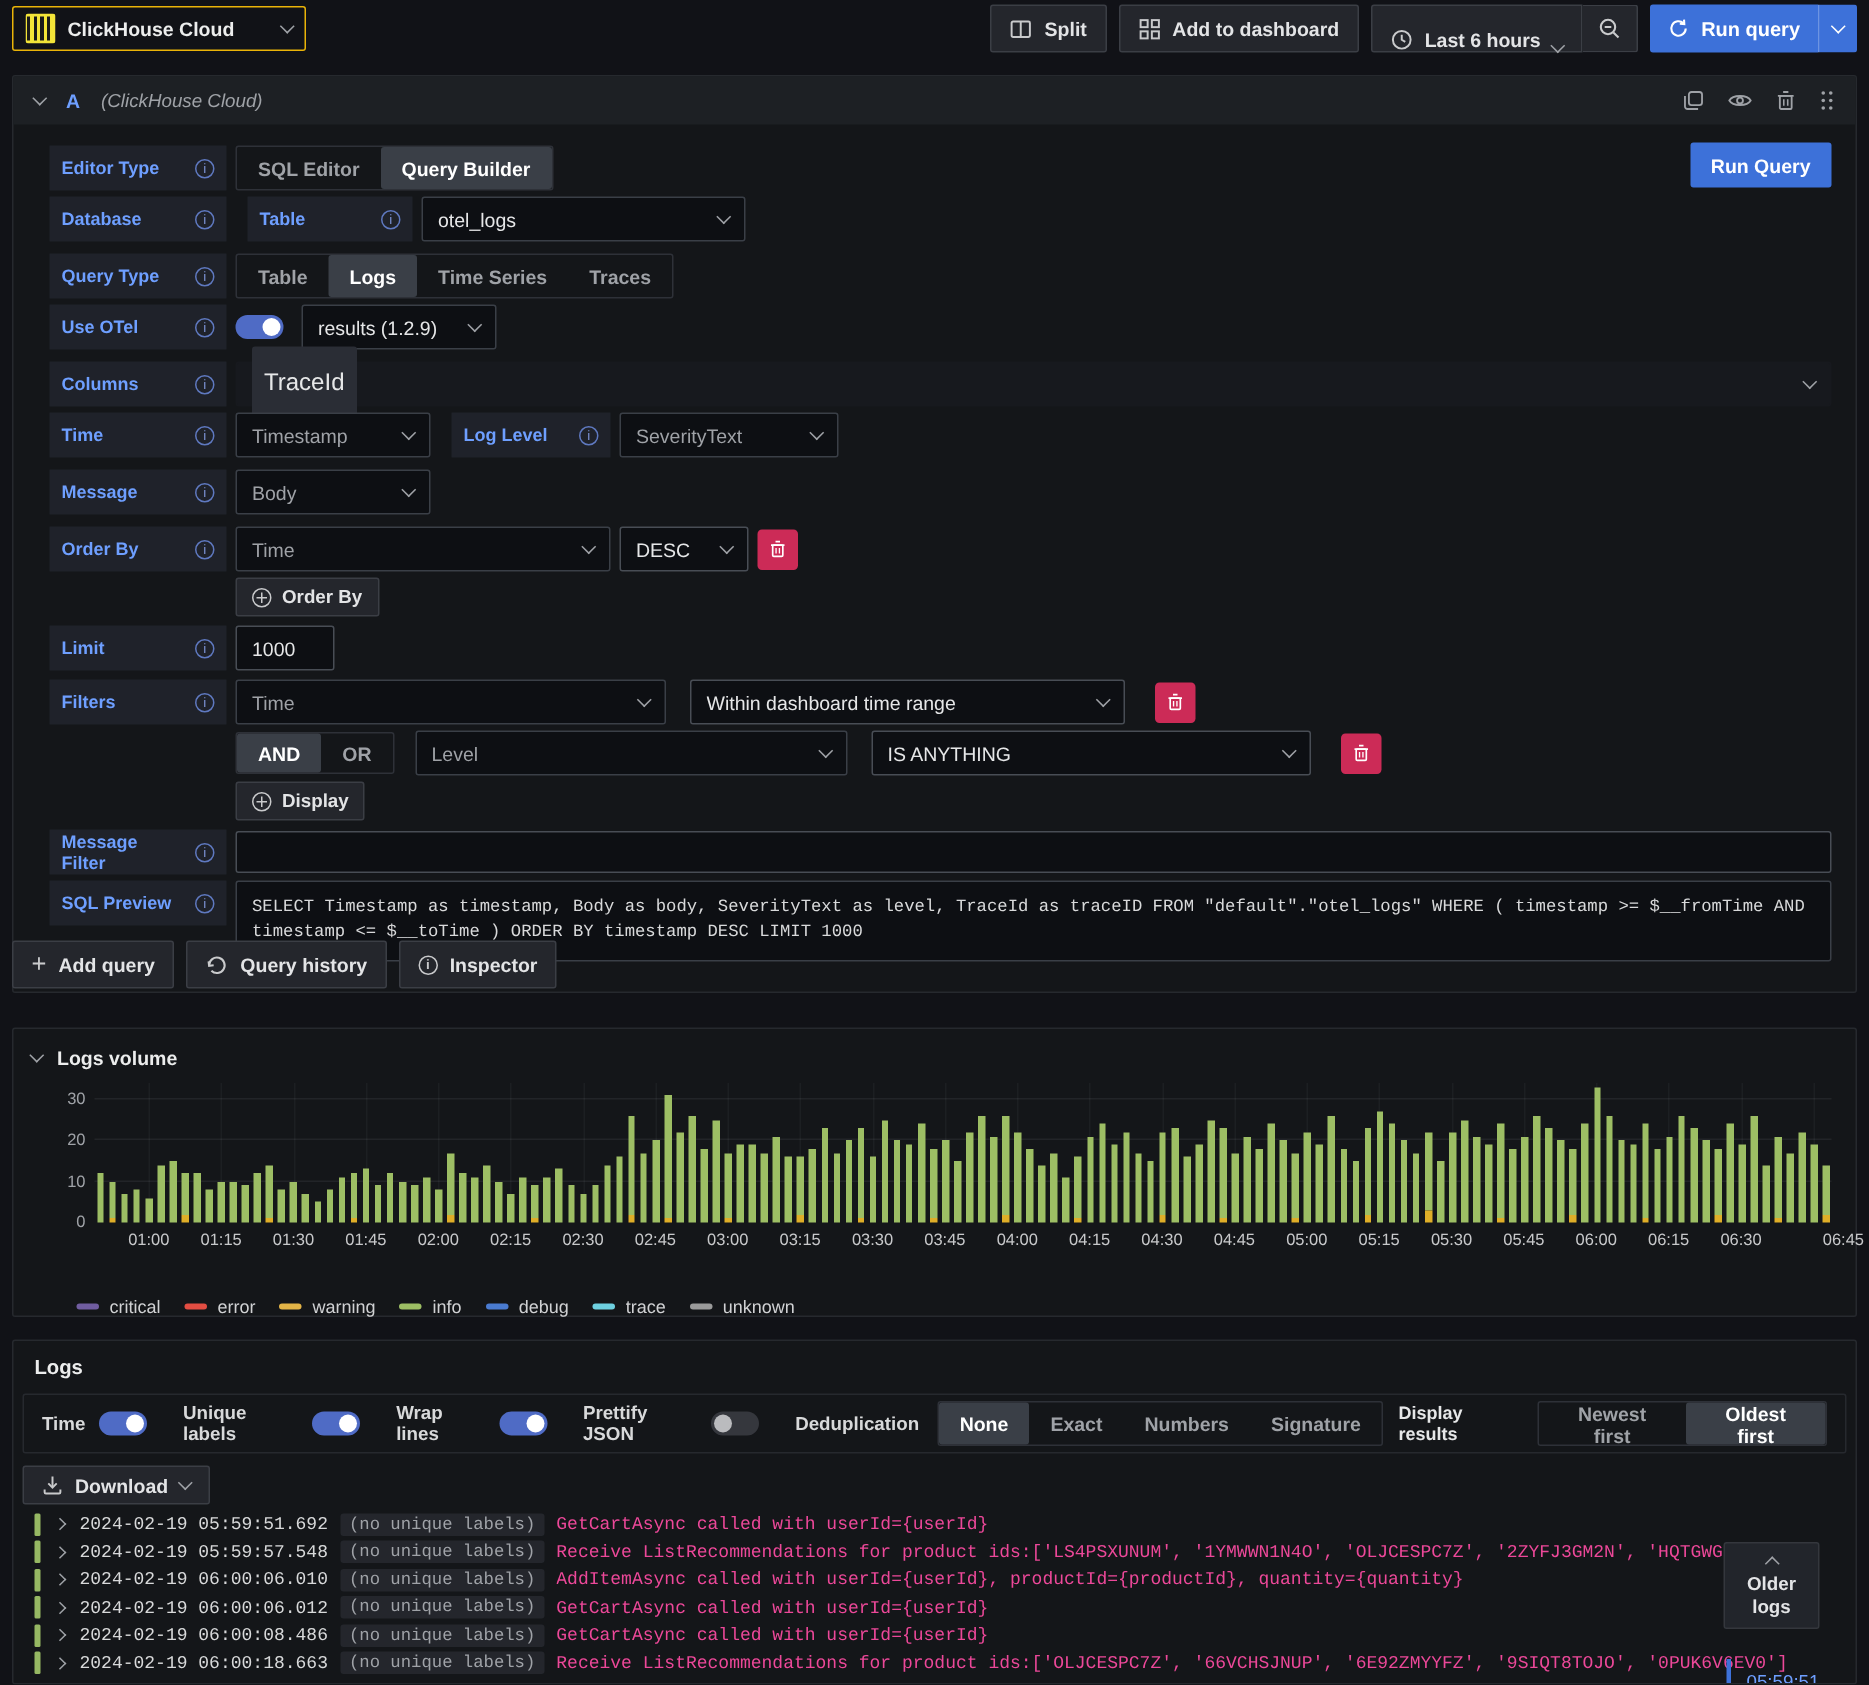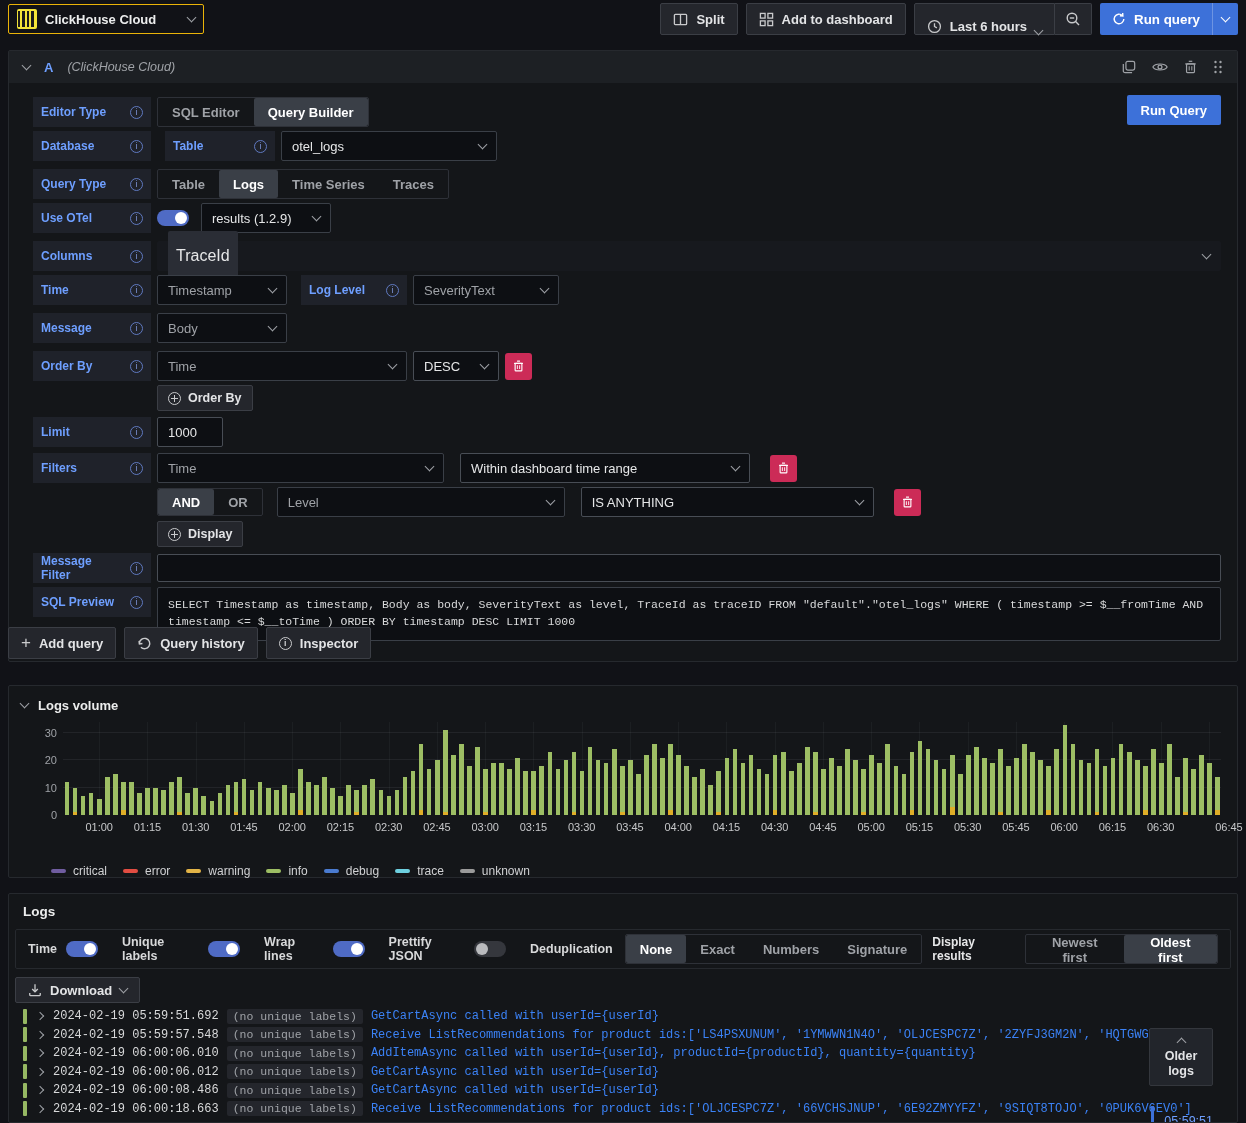--- a/index.html
+++ b/index.html
@@ -114,21 +114,21 @@
   .disp .dlbl { font-weight:700; font-size:12px; color:#e6e7e8; }
   .log-toolbar { display:flex; justify-content:flex-start; padding:8px 10px 4px 0; }
   .download { height:26px; }
   .log-rows { font-family:"Liberation Mono","DejaVu Sans Mono",monospace; font-size:12px; padding-left:8px; }
   .log-row { display:flex; align-items:center; height:18.5px; gap:8px; white-space:nowrap; }
   .lv-bar { width:4px; height:15px; background:#96b863; flex:0 0 auto; border-radius:1px; }
   .expander { width:6px; height:6px; border-right:1.4px solid #9fa2a7; border-top:1.4px solid #9fa2a7;
     transform:rotate(45deg); flex:0 0 auto; margin:0 2px; cursor:pointer;}
   .log-time { color:#d8d9da; }
   .log-chip { background:#24262c; color:#9fa2a7; padding:1px 6px; border-radius:2px; font-size:11.5px; }
-  .log-msg { color:#3b82f6; overflow:hidden; }
+  .log-msg { color:#ec4899; overflow:hidden; }
   .older-logs { position:absolute; right:24px; top:134px; width:64px; height:58px; background:#22252b;
     border:1px solid #34373d; border-radius:2px; color:#e3e4e6; font-weight:600; font-size:12.5px;
     display:flex; flex-direction:column; align-items:center; justify-content:center; gap:3px; cursor:pointer;}
   .nav-time { position:absolute; right:24px; top:212px; display:flex; align-items:center; gap:10px; }
   .nav-time .bar { width:3px; height:30px; background:#3d71d9; }
   .nav-time .t { color:#6e9fff; font-size:12.5px; }
 </style>
 </head>
 <body>
 

